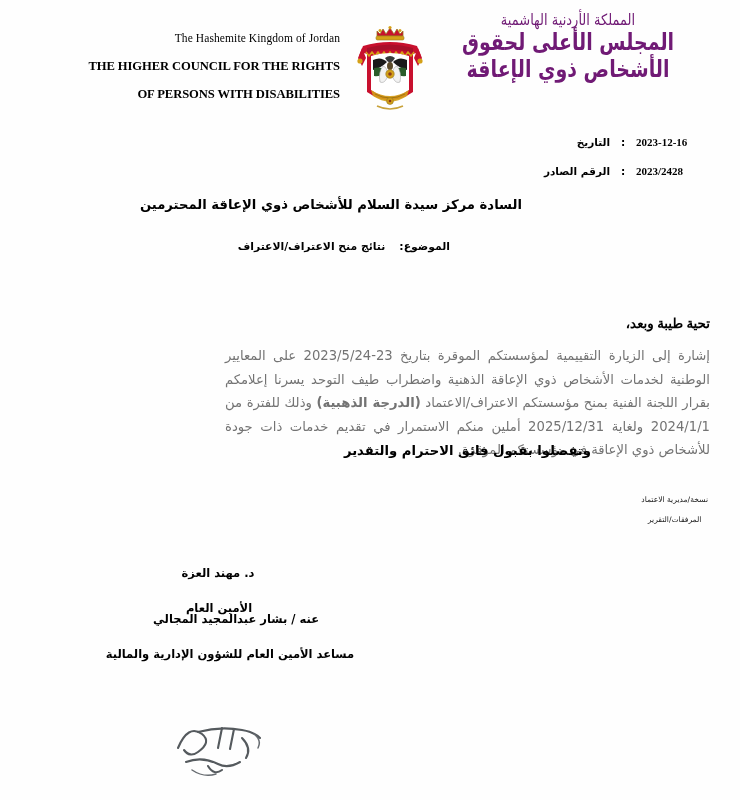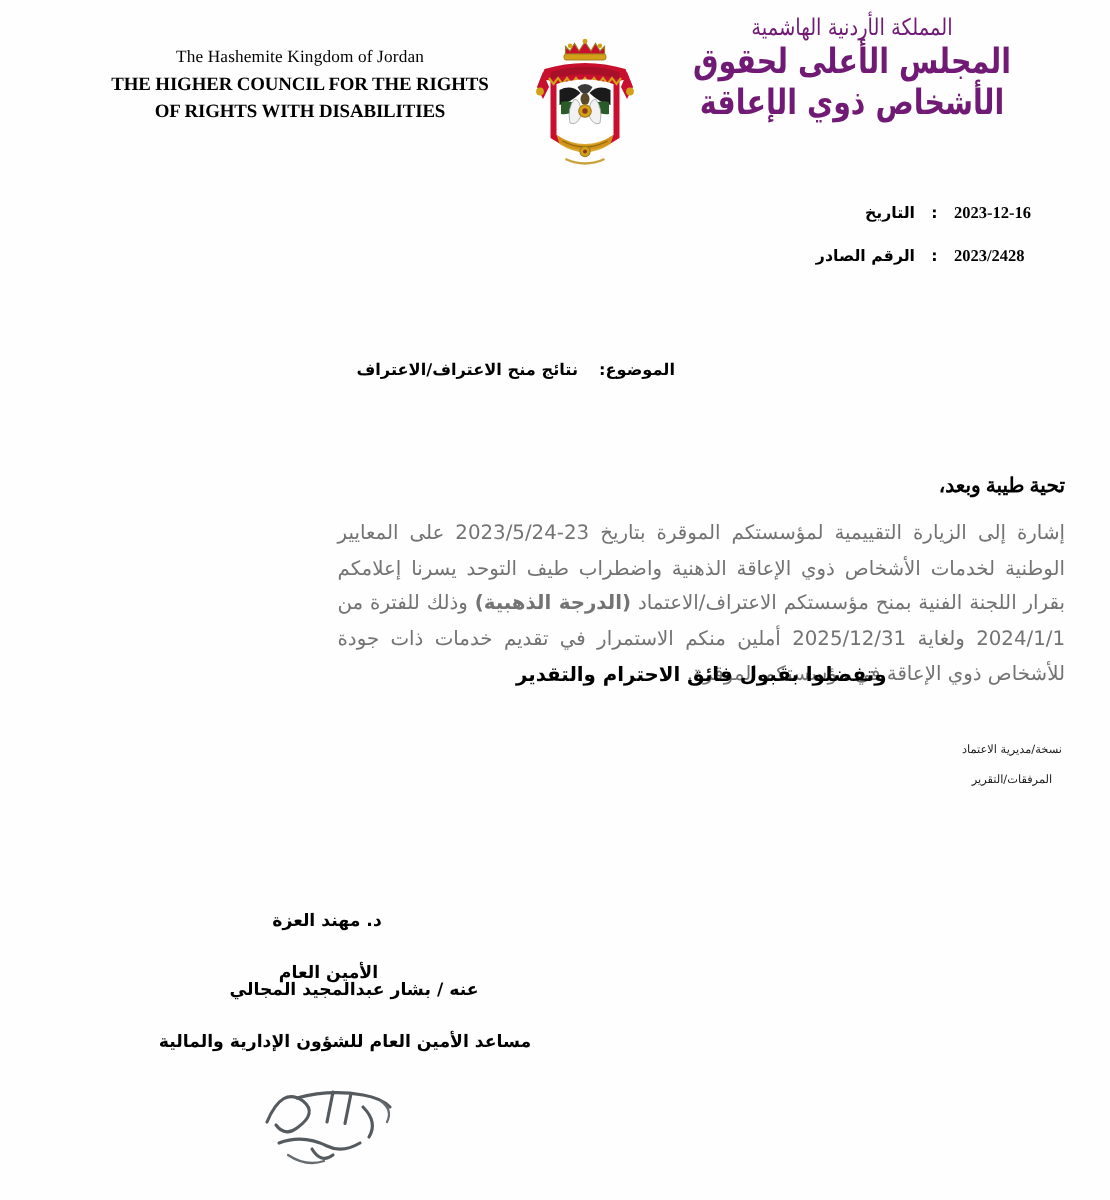--- a/index.html
+++ b/index.html
@@ -29,34 +29,35 @@
     left: 0;
     width: 740px;
     height: 120px;
   }
 
   .eng-title {
     position: absolute;
     left: 60px;
     top: 30px;
     width: 280px;
-    text-align: center;
+    text-align: right;
     line-height: 1.45;
     color: #000;
   }
   .eng-line-1 {
     font-size: 11.5px;
     font-family: "Liberation Serif", "DejaVu Serif", serif;
     letter-spacing: 0.1px;
   }
   .eng-line-2, .eng-line-3 {
     font-size: 12.6px;
     font-weight: bold;
     font-family: "Liberation Serif", "DejaVu Serif", serif;
     letter-spacing: -0.1px;
+    margin-top: 10px;
   }
 
   
   .emblem {
     position: absolute;
     left: 347px;
     top: 22px;
     width: 86px;
     height: 94px;
   }
@@ -187,21 +188,21 @@
     text-align: center;
     font-family: "DejaVu Sans", sans-serif;
     font-size: 7.6px;
     line-height: 2.6;
     color: #1a1a1a;
   }
 
   
   .signature {
     position: absolute;
-    top: 608px;
+    top: 568px;
     left: 0;
     width: 460px;
     direction: rtl;
     text-align: center;
     font-family: "DejaVu Sans", sans-serif;
     font-size: 11px;
     font-weight: bold;
     line-height: 1;
   }
   .sig-name  { font-size: 11.5px; margin-bottom: 23px; padding-right: 24px; }
@@ -220,21 +221,21 @@
 </head>
 <body>
 
 <div class="page">
 
   <div class="letterhead">
 
     <div class="eng-title">
       <div class="eng-line-1">The Hashemite Kingdom of Jordan</div>
       <div class="eng-line-2">THE HIGHER COUNCIL FOR THE RIGHTS</div>
-      <div class="eng-line-3">OF RIGHTS WITH DISABILITIES</div>
+      <div class="eng-line-3">OF PERSONS WITH DISABILITIES</div>
     </div>
 
     <div class="emblem">
       <svg viewBox="0 0 86 94" width="86" height="94" xmlns="http://www.w3.org/2000/svg">
 
         <path d="M30 14 L30 9 L33 12 L36 7 L39 12 L43 6 L47 12 L50 7 L53 12 L56 9 L56 14 Z" fill="#c8102e" stroke="#9b7b1f" stroke-width="0.8"></path>
         <rect x="29" y="14" width="28" height="4" rx="1.5" fill="#d4a017" stroke="#9b7b1f" stroke-width="0.6"></rect>
         <circle cx="33" cy="8.5" r="1.5" fill="#d4a017"></circle>
         <circle cx="43" cy="5.5" r="1.6" fill="#d4a017"></circle>
         <circle cx="53" cy="8.5" r="1.5" fill="#d4a017"></circle>
@@ -285,20 +286,21 @@
       <span class="meta-colon">:</span>
       <span class="meta-label">التاريخ</span>
     </div>
     <div class="meta-row">
       <span class="meta-value">2023/2428</span>
       <span class="meta-colon">:</span>
       <span class="meta-label">الرقم الصادر</span>
     </div>
   </div>
 
+  <div class="addressee">السادة مركز سيدة السلام للأشخاص ذوي الإعاقة المحترمين</div>
 
   <div class="subject">
     <span>الموضوع:</span>
     <span>نتائج منح الاعتراف/الاعتراف</span>
   </div>
 
   <div class="greeting">تحية طيبة وبعد،</div>
 
   <div class="body-text">
     <span>إشارة إلى الزيارة التقييمية لمؤسستكم الموقرة بتاريخ 23-2023/5/24 على المعايير الوطنية لخدمات الأشخاص ذوي الإعاقة الذهنية واضطراب طيف التوحد يسرنا إعلامكم بقرار اللجنة الفنية بمنح مؤسستكم الاعتراف/الاعتماد </span><b>(الدرجة الذهبية)</b><span> وذلك للفترة من 2024/1/1 ولغاية 2025/12/31 أملين منكم الاستمرار في تقديم خدمات ذات جودة للأشخاص ذوي الإعاقة في مؤسستكم الموقرة.</span>

